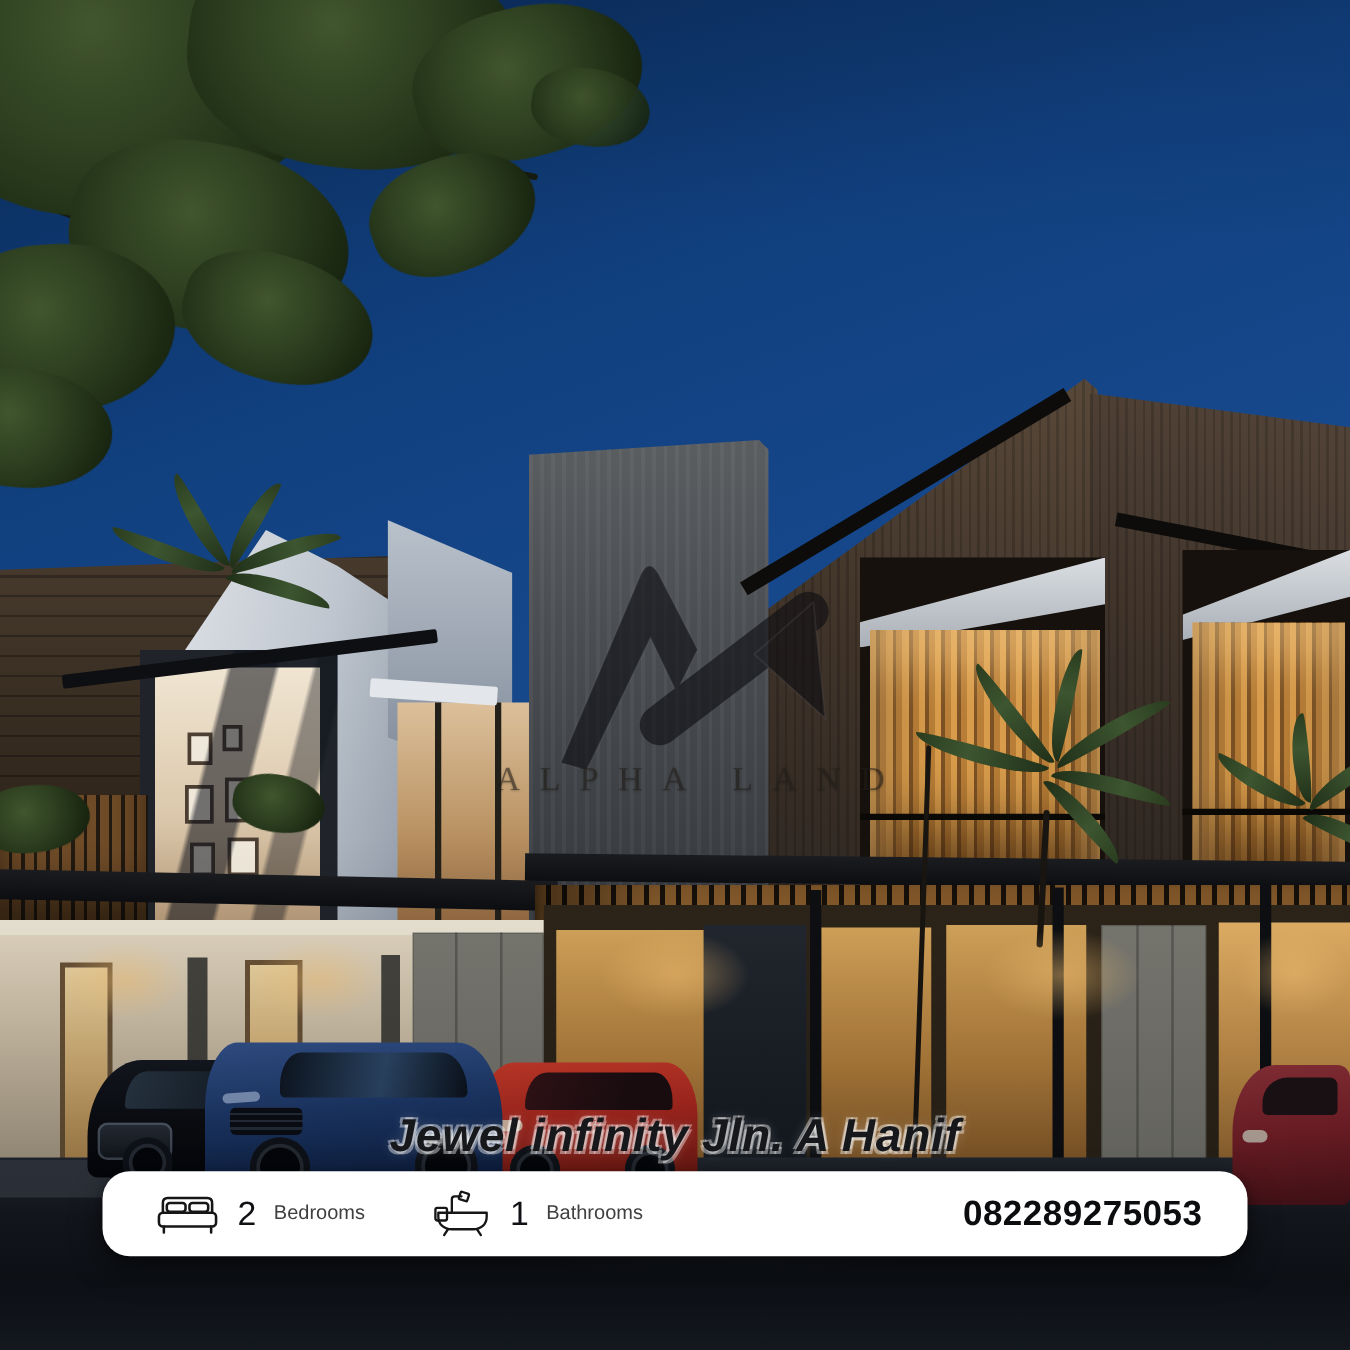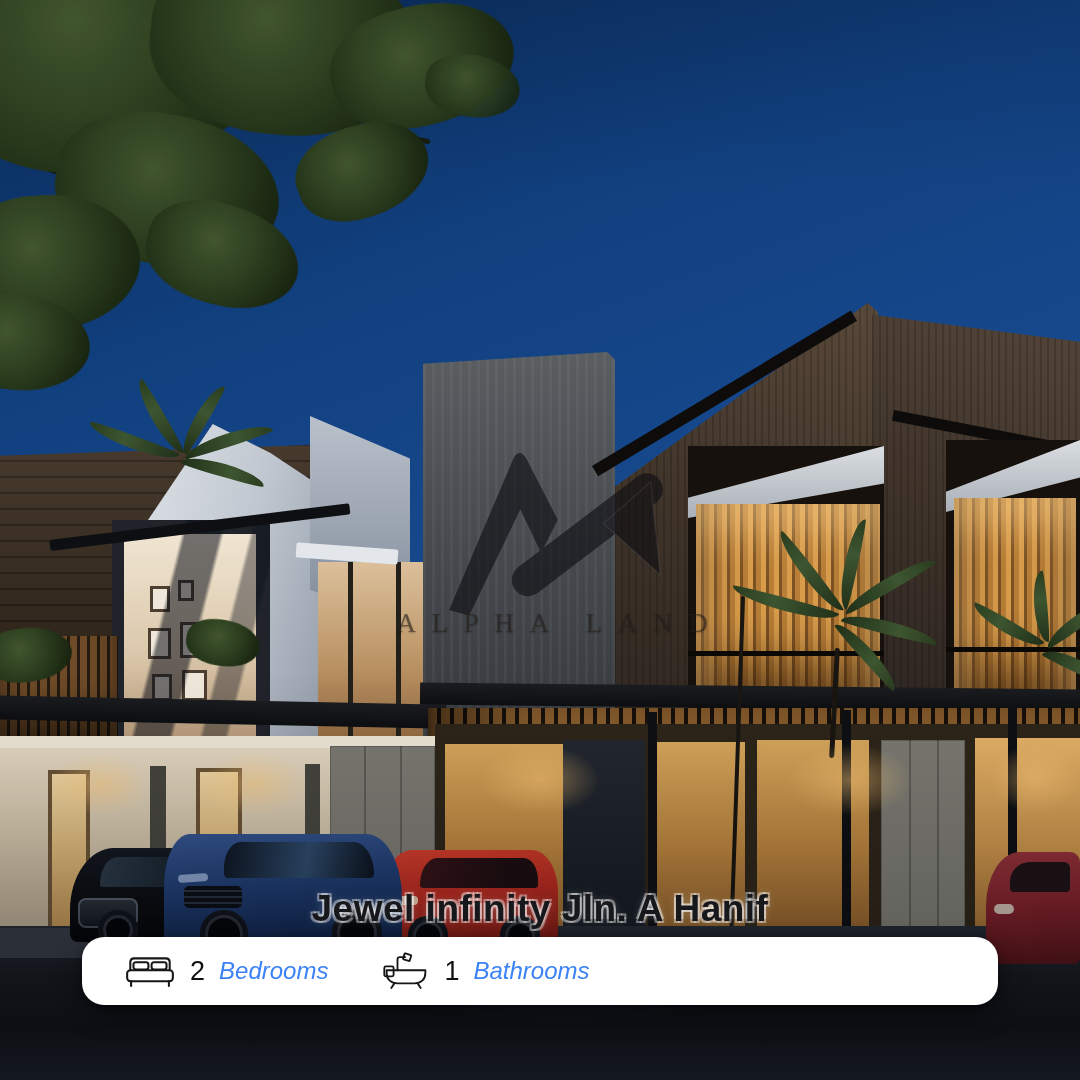--- a/index.html
+++ b/index.html
@@ -159,32 +159,32 @@
   .watermark{left:420px;top:446px;width:280px;height:230px;z-index:20;text-align:center;}
   .wm-text{position:absolute;left:-80px;right:-80px;top:162px;
      font-family:"Liberation Serif",serif;font-size:27px;letter-spacing:.58em;
      color:rgba(38,32,28,.55);text-shadow:0 1px 2px rgba(0,0,0,.25);white-space:nowrap;}
 
   
   .title{left:0;right:0;top:888px;z-index:25;text-align:center;
      font-size:37px;font-weight:700;color:#17181b;letter-spacing:.5px;
      text-shadow:-2px -2px 0 rgba(255,255,255,.4),2px -2px 0 rgba(255,255,255,.4),
                  -2px 2px 0 rgba(255,255,255,.4),2px 2px 0 rgba(255,255,255,.4),
-                 0 0 10px rgba(255,255,255,.25);}
+                 0 0 10px rgba(255,255,255,.25);font-style:italic;}
   .info-bar{left:82px;top:937px;width:916px;height:68px;z-index:26;
      background:#ffffff;border-radius:22px;
      box-shadow:0 10px 26px rgba(0,0,0,.45), 0 2px 6px rgba(0,0,0,.3);
      display:flex;align-items:center;padding:0 36px 0 42px;box-sizing:border-box;}
   .group{display:flex;align-items:center;gap:14px;}
   .g-size{margin-right:76px;}
   .g-bed{margin-right:54px;}
   .ic{flex:0 0 auto;display:block;}
   .val-size{font-size:27px;color:#101114;letter-spacing:.5px;}
   .count{font-size:27px;font-weight:500;color:#101114;}
-  .lbl{font-size:24px;color:#3b82f6;font-style:italic;}
+  .lbl{font-size:16px;color:#404040;}
   .phone{margin-left:auto;font-size:28px;font-weight:700;color:#0c0d0f;letter-spacing:.4px;}
   .hub{left:0;right:0;top:1016px;z-index:27;text-align:center;
      font-size:32px;font-weight:700;color:#0a0b0d;letter-spacing:.5px;
      text-shadow:-2px -2px 0 rgba(255,255,255,.85),2px -2px 0 rgba(255,255,255,.85),
                  -2px 2px 0 rgba(255,255,255,.85),2px 2px 0 rgba(255,255,255,.85),
                  -2px 0 0 rgba(255,255,255,.85),2px 0 0 rgba(255,255,255,.85),
                  0 -2px 0 rgba(255,255,255,.85),0 2px 0 rgba(255,255,255,.85);}
 </style>
 </head>
 <body>
@@ -378,16 +378,17 @@
       <svg class="ic" width="48" height="40" viewBox="0 0 62 50" fill="none" stroke="#161616" stroke-width="2.4" stroke-linecap="round" stroke-linejoin="round">
         <path d="M6 24 h50 v4 c0 8 -6 13 -14 13 h-22 c-8 0 -14 -5 -14 -13 z"></path>
         <path d="M16 41 l-4 6 M46 41 l4 6"></path>
         <path d="M20 24 V10 q0-3 3-3 h7"></path>
         <rect x="28" y="3" width="9" height="8" rx="1" transform="rotate(18 32 7)"></rect>
         <rect x="3" y="19" width="12" height="13" rx="2"></rect>
       </svg>
       <span class="count">1</span>
       <span class="lbl">Bathrooms</span>
     </div>
+    <span class="phone">082289275053</span>
   </div>
 
 
 </div>
 
 </body></html>

